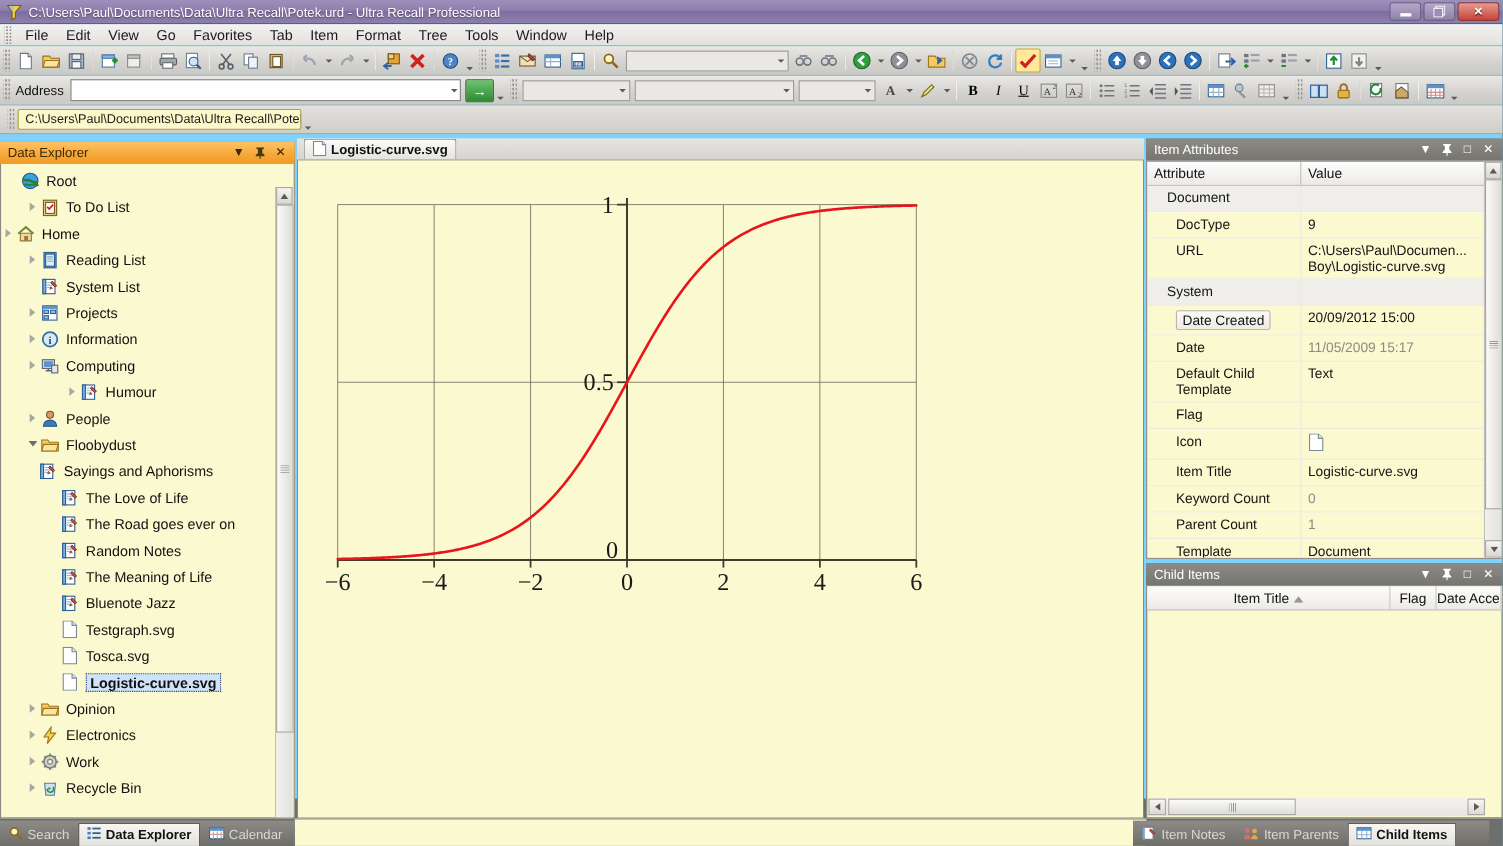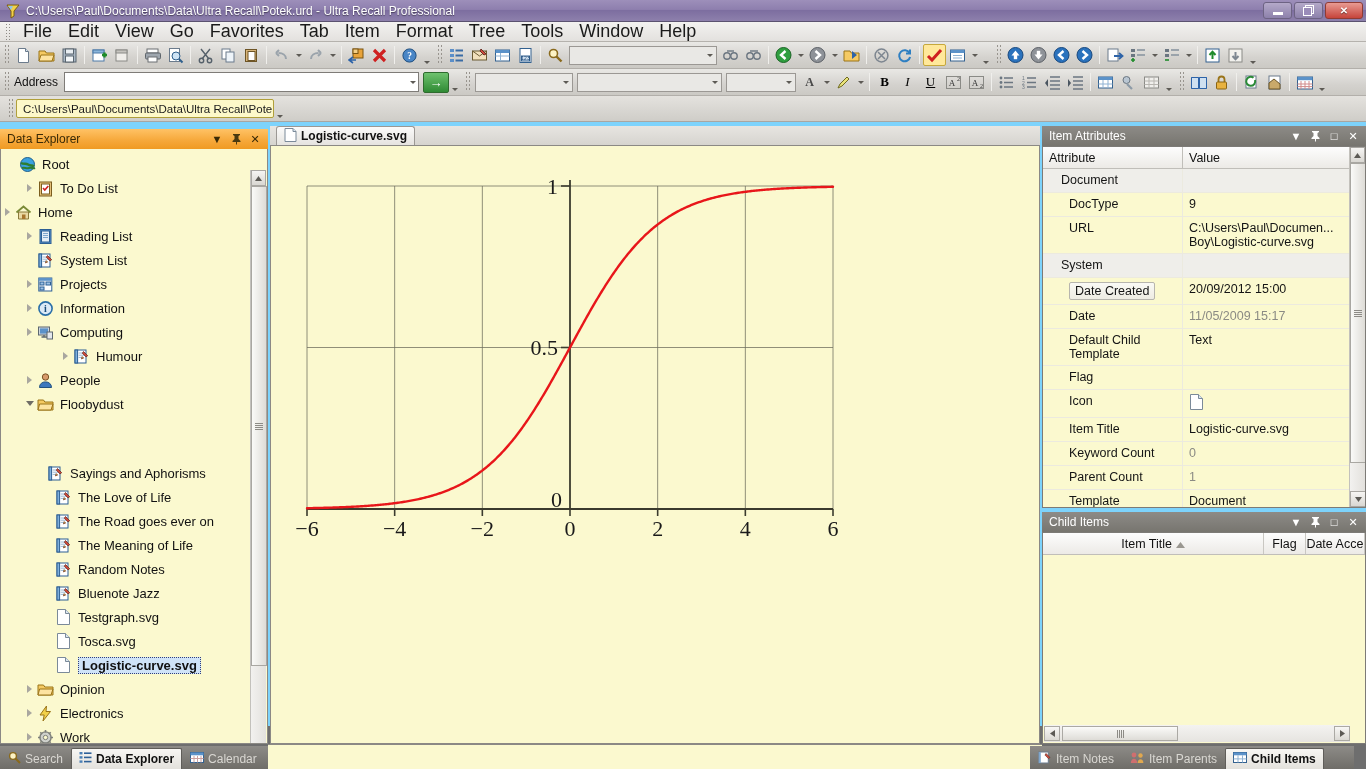--- a/index.html
+++ b/index.html
@@ -33,21 +33,21 @@
   
   .menubar {
     position:absolute; left:0; top:22px; width:1366px; height:20px;
     background: linear-gradient(to bottom,#f3f2f0,#e3e1de);
     border-bottom:1px solid #b5b2ad;
     display:flex; align-items:center; padding-left:4px;
   }
   .grip { width:7px; height:16px; margin-right:4px;
     background-image: radial-gradient(circle, #8d8a85 1px, transparent 1px);
     background-size: 3px 3px; background-position: 1px 2px; }
-  .menu-item { padding:2px 8px; color:#1a1a1a; font-size:18px; cursor:default; }
+  .menu-item { padding:2px 8px; color:#1a1a1a; font-size:13px; cursor:default; }
 
   
   .toolbar-rows { position:absolute; left:0; top:42px; width:1366px; }
   .trow {
     height:27px; display:flex; align-items:center;
     background: linear-gradient(to bottom,#e9e8e5,#d4d2ce 60%,#cbc9c4);
     border-bottom:1px solid #b2afaa;
   }
   .tgrip { width:6px; height:20px; margin:0 3px;
     background-image: radial-gradient(circle, #98948e 1px, transparent 1px);
@@ -854,21 +854,21 @@
               <span class="exp-arrow open"></span>
             </span>
             <span class="ticon">
               <svg width="17" height="17" viewBox="0 0 17 17">
                 <path d="M1 4h5.5l1.3 2H16v8H1z" fill="#f5ca63" stroke="#9a7419"></path>
                 <path d="M2.6 8h13.4l-2 6H1z" fill="#fde3a0" stroke="#9a7419"></path>
               </svg>
             </span>
             <span class="tlabel">Floobydust</span>
           </div>
-          <div class="trow2" style="padding-left: 32px; margin-top: 45px;">
+          <div class="trow2" style="padding-left: 20px;">
             <span class="expander"></span>
             <span class="ticon">
               <svg width="17" height="17" viewBox="0 0 17 17">
                 <rect x="2" y="2" width="11" height="13" fill="#fff" stroke="#2d5f94"></rect>
                 <rect x="2" y="2" width="2.6" height="13" fill="#7fb0dd" stroke="#2d5f94"></rect>
                 <path d="M5.6 5h6M5.6 7.2h6M5.6 9.4h4" stroke="#9ab8d4"></path>
                 <path d="M10.5 3.5l4.2 4.2-1.7 1.2-3.7-3.7z" fill="#d0493b" stroke="#6b2e24" stroke-width="0.8"></path>
                 <path d="M9.2 8.6l-.8 2.3 2.3-.8z" fill="#f0d74e" stroke="#6b2e24" stroke-width="0.7"></path>
               </svg>
             </span>
@@ -904,34 +904,34 @@
             <span class="expander"></span>
             <span class="ticon">
               <svg width="17" height="17" viewBox="0 0 17 17">
                 <rect x="2" y="2" width="11" height="13" fill="#fff" stroke="#2d5f94"></rect>
                 <rect x="2" y="2" width="2.6" height="13" fill="#7fb0dd" stroke="#2d5f94"></rect>
                 <path d="M5.6 5h6M5.6 7.2h6M5.6 9.4h4" stroke="#9ab8d4"></path>
                 <path d="M10.5 3.5l4.2 4.2-1.7 1.2-3.7-3.7z" fill="#d0493b" stroke="#6b2e24" stroke-width="0.8"></path>
                 <path d="M9.2 8.6l-.8 2.3 2.3-.8z" fill="#f0d74e" stroke="#6b2e24" stroke-width="0.7"></path>
               </svg>
             </span>
-            <span class="tlabel">The Meaning of Life</span>
+            <span class="tlabel">Random Notes</span>
           </div>
           <div class="trow2" style="padding-left: 40px;">
             <span class="expander"></span>
             <span class="ticon">
               <svg width="17" height="17" viewBox="0 0 17 17">
                 <rect x="2" y="2" width="11" height="13" fill="#fff" stroke="#2d5f94"></rect>
                 <rect x="2" y="2" width="2.6" height="13" fill="#7fb0dd" stroke="#2d5f94"></rect>
                 <path d="M5.6 5h6M5.6 7.2h6M5.6 9.4h4" stroke="#9ab8d4"></path>
                 <path d="M10.5 3.5l4.2 4.2-1.7 1.2-3.7-3.7z" fill="#d0493b" stroke="#6b2e24" stroke-width="0.8"></path>
                 <path d="M9.2 8.6l-.8 2.3 2.3-.8z" fill="#f0d74e" stroke="#6b2e24" stroke-width="0.7"></path>
               </svg>
             </span>
-            <span class="tlabel">Random Notes</span>
+            <span class="tlabel">The Meaning of Life</span>
           </div>
           <div class="trow2" style="padding-left: 40px; text-align: right;">
             <span class="expander"></span>
             <span class="ticon">
               <svg width="17" height="17" viewBox="0 0 17 17">
                 <rect x="2" y="2" width="11" height="13" fill="#fff" stroke="#2d5f94"></rect>
                 <rect x="2" y="2" width="2.6" height="13" fill="#7fb0dd" stroke="#2d5f94"></rect>
                 <path d="M5.6 5h6M5.6 7.2h6M5.6 9.4h4" stroke="#9ab8d4"></path>
                 <path d="M10.5 3.5l4.2 4.2-1.7 1.2-3.7-3.7z" fill="#d0493b" stroke="#6b2e24" stroke-width="0.8"></path>
                 <path d="M9.2 8.6l-.8 2.3 2.3-.8z" fill="#f0d74e" stroke="#6b2e24" stroke-width="0.7"></path>

